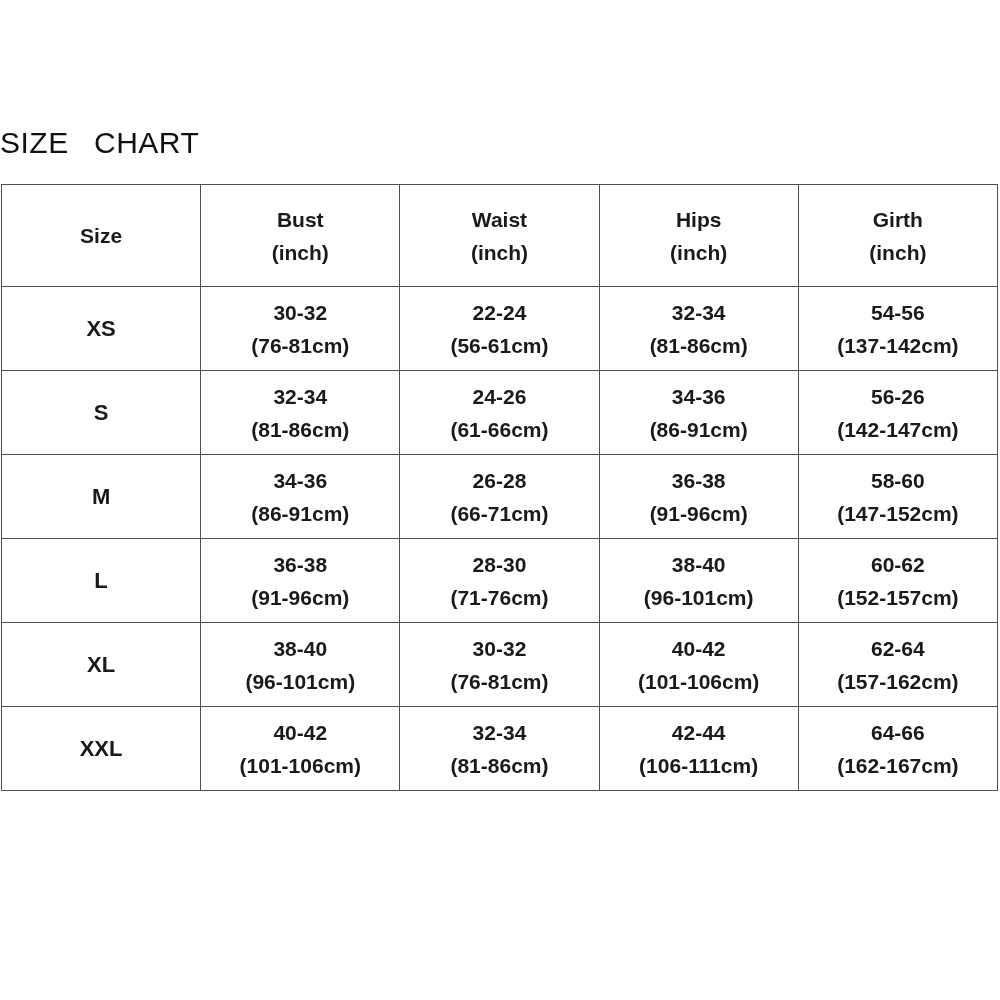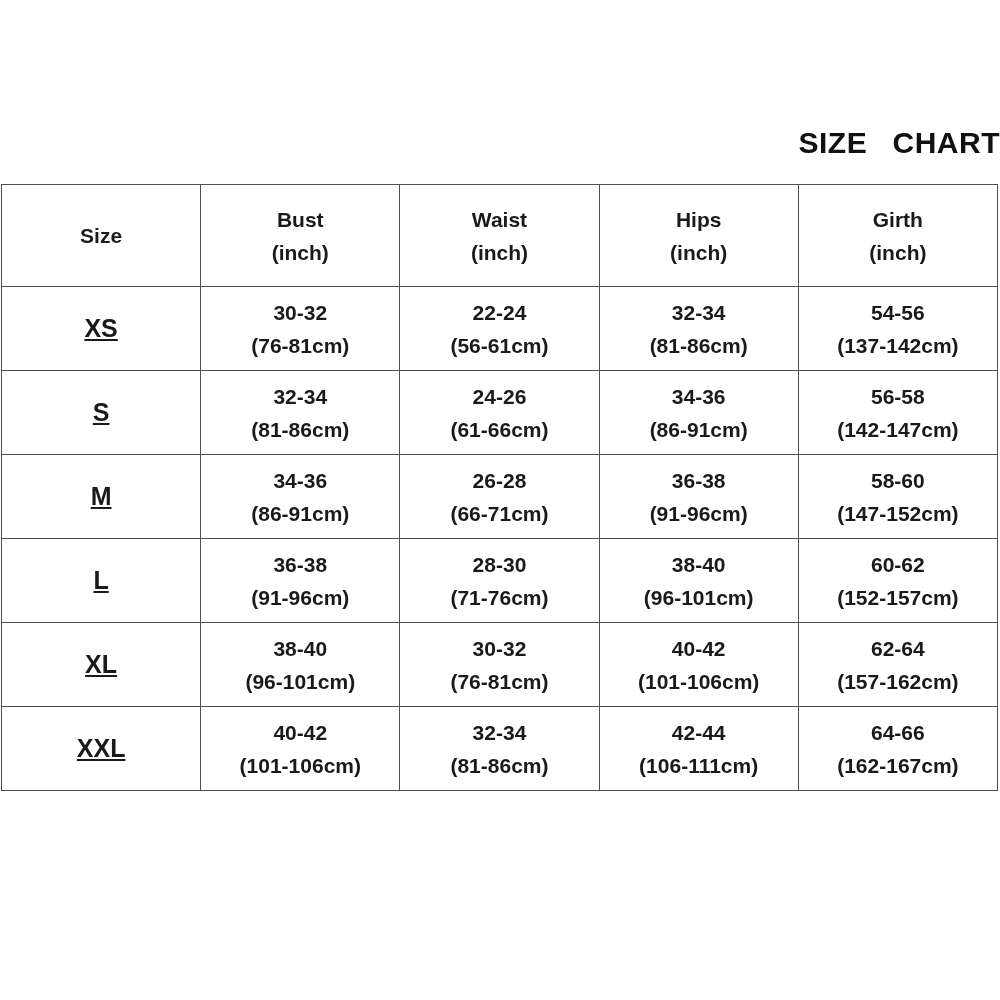--- a/index.html
+++ b/index.html
@@ -16,23 +16,23 @@
   .page {
     position: absolute;
     inset: 0;
     background: #ffffff;
   }
   .chart-title {
     position: absolute;
     top: 126px;
     left: 0;
     width: 100%;
-    text-align: right;
+    text-align: left;
     font-size: 30px;
-    font-weight: bold;
+    font-weight: normal;
     letter-spacing: 0.5px;
     word-spacing: 0.55em;
     color: #111111;
   }
   table.size-chart {
     position: absolute;
     top: 184px;
     left: 1px;
     width: 997px;
     border-collapse: collapse;
@@ -47,21 +47,21 @@
     padding: 0;
     background: #ffffff;
     color: #1a1a1a;
   }
   table.size-chart thead tr { height: 102px; }
   table.size-chart tbody tr { height: 84px; }
   .hdr-line, .cell-line {
     line-height: 33px;
     font-size: 21px;
   }
-  .size-cell { font-size: 25px; text-decoration: underline; }
+  .size-cell { font-size: 22px; }
 </style>
 </head>
 <body>
 
 <div class="page">
 
   <div class="chart-title">SIZE CHART</div>
 
   <table class="size-chart">
     <thead>
@@ -116,21 +116,21 @@
       </td>
       <td>
         <div class="cell-line">24-26</div>
         <div class="cell-line">(61-66cm)</div>
       </td>
       <td>
         <div class="cell-line">34-36</div>
         <div class="cell-line">(86-91cm)</div>
       </td>
       <td>
-        <div class="cell-line">56-58</div>
+        <div class="cell-line">56-26</div>
         <div class="cell-line">(142-147cm)</div>
       </td>
     </tr>
 
     <tr>
       <td class="size-cell">M</td>
       <td>
         <div class="cell-line">34-36</div>
         <div class="cell-line">(86-91cm)</div>
       </td>

